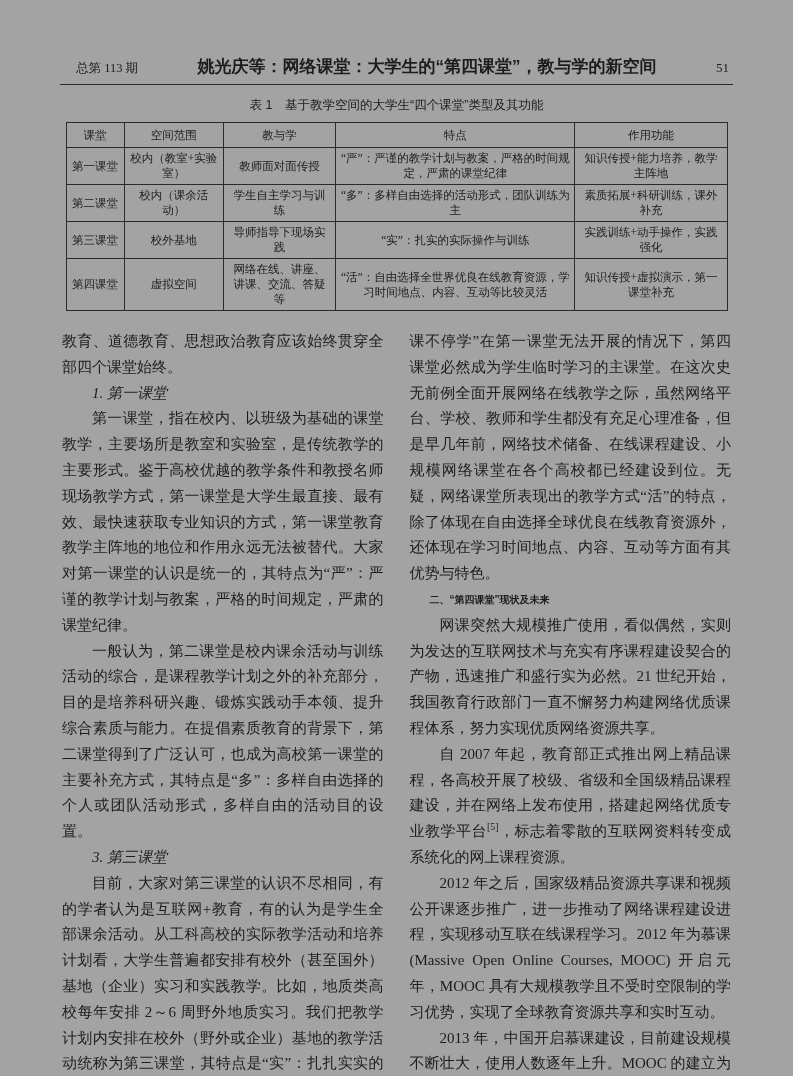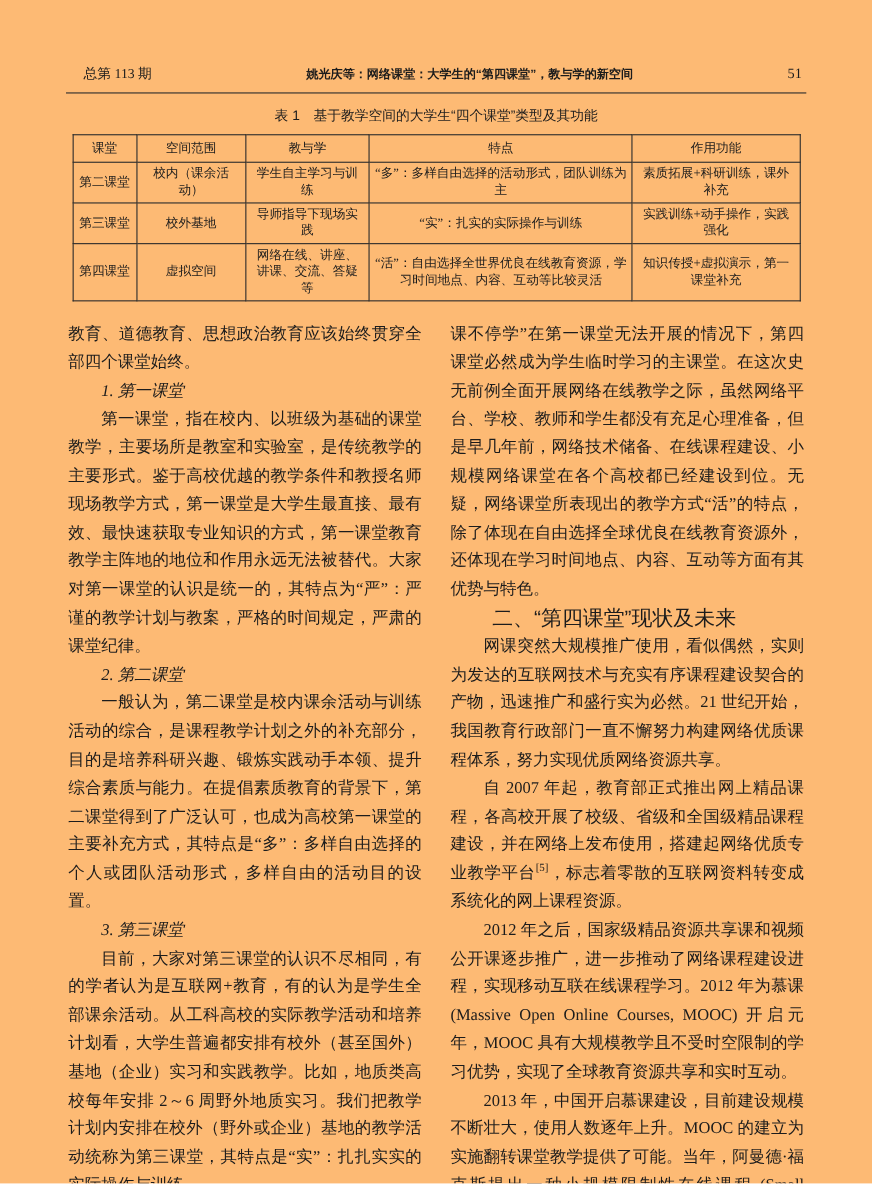--- a/index.html
+++ b/index.html
@@ -4,42 +4,42 @@
 <style>
   html, body {
     margin: 0;
     padding: 0;
     background: #ffffff;
   }
   .page {
     position: relative;
     width: 793px;
     height: 1076px;
-    background: #fdba74;
+    background: #a3a3a3;
     color: #1c1c1c;
     font-family: "Liberation Serif", "DejaVu Serif", serif;
     overflow: hidden;
     box-sizing: border-box;
     padding: 58px 60px 0 60px;
   }
   
   .page-header {
     display: flex;
     align-items: baseline;
     font-size: 12.5px;
     line-height: 18px;
     padding: 0 4px 0 16px;
   }
   .issue { flex: 0 0 auto; }
   .running-title {
     flex: 1 1 auto;
     text-align: center;
     font-weight: bold;
     font-family: "Liberation Sans", "DejaVu Sans", sans-serif;
-    font-size: 11px;
+    font-size: 17px;
   }
   .page-num { flex: 0 0 auto; font-size: 13px; }
   .header-rule {
     margin-top: 7px;
     border-top: 1.2px solid #2b2b2b;
   }
   
   .table-caption {
     text-align: center;
     font-weight: normal;
@@ -81,23 +81,23 @@
     text-align: justify;
   }
   .col p { margin: 0; }
   .col p.body { text-indent: 2em; }
   .col p.body.noindent { text-indent: 0; }
   .col p.sub {
     font-style: italic;
     text-indent: 2em;
   }
   .col p.section {
-    font-weight: normal;
+    font-weight: bold;
     font-family: "Liberation Sans", "DejaVu Sans", sans-serif;
-    font-size: 19px;
+    font-size: 10px;
     text-indent: 2em;
   }
   .col sup {
     font-size: 10px;
     line-height: 0;
   }
 </style>
 </head>
 <body>
 
@@ -124,20 +124,27 @@
         <tr>
           <th>课堂</th>
           <th>空间范围</th>
           <th>教与学</th>
           <th>特点</th>
           <th>作用功能</th>
         </tr>
       </thead>
     <tbody>
         <tr>
+          <td>第一课堂</td>
+          <td>校内（教室+实验室）</td>
+          <td>教师面对面传授</td>
+          <td>“严”：严谨的教学计划与教案，严格的时间规定，严肃的课堂纪律</td>
+          <td>知识传授+能力培养，教学主阵地</td>
+        </tr>
+        <tr>
           <td>第二课堂</td>
           <td>校内（课余活动）</td>
           <td>学生自主学习与训练</td>
           <td>“多”：多样自由选择的活动形式，团队训练为主</td>
           <td>素质拓展+科研训练，课外补充</td>
         </tr>
         <tr>
           <td>第三课堂</td>
           <td>校外基地</td>
           <td>导师指导下现场实践</td>
@@ -152,21 +159,20 @@
           <td>知识传授+虚拟演示，第一课堂补充</td>
         </tr>
       </tbody>
   </table>
 
   <main class="columns">
     <section class="col" id="col-left">
         <p class="body noindent"><span>教育、道德教育、思想政治教育应该始终贯穿全部四个课堂始终。</span></p>
         <p class="sub"><span>1. 第一课堂</span></p>
         <p class="body"><span>第一课堂，指在校内、以班级为基础的课堂教学，主要场所是教室和实验室，是传统教学的主要形式。鉴于高校优越的教学条件和教授名师现场教学方式，第一课堂是大学生最直接、最有效、最快速获取专业知识的方式，第一课堂教育教学主阵地的地位和作用永远无法被替代。大家对第一课堂的认识是统一的，其特点为“严”：严谨的教学计划与教案，严格的时间规定，严肃的课堂纪律。</span></p>
-        <p class="sub"><span>2. 第二课堂</span></p>
         <p class="body"><span>一般认为，第二课堂是校内课余活动与训练活动的综合，是课程教学计划之外的补充部分，目的是培养科研兴趣、锻炼实践动手本领、提升综合素质与能力。在提倡素质教育的背景下，第二课堂得到了广泛认可，也成为高校第一课堂的主要补充方式，其特点是“多”：多样自由选择的个人或团队活动形式，多样自由的活动目的设置。</span></p>
         <p class="sub"><span>3. 第三课堂</span></p>
         <p class="body"><span>目前，大家对第三课堂的认识不尽相同，有的学者认为是互联网+教育，有的认为是学生全部课余活动。从工科高校的实际教学活动和培养计划看，大学生普遍都安排有校外（甚至国外）基地（企业）实习和实践教学。比如，地质类高校每年安排 2～6 周野外地质实习。我们把教学计划内安排在校外（野外或企业）基地的教学活动统称为第三课堂，其特点是“实”：扎扎实实的实际操作与训练。</span></p>
       </section>
     <section class="col" id="col-right">
         <p class="body noindent"><span>课不停学”在第一课堂无法开展的情况下，第四课堂必然成为学生临时学习的主课堂。在这次史无前例全面开展网络在线教学之际，虽然网络平台、学校、教师和学生都没有充足心理准备，但是早几年前，网络技术储备、在线课程建设、小规模网络课堂在各个高校都已经建设到位。无疑，网络课堂所表现出的教学方式“活”的特点，除了体现在自由选择全球优良在线教育资源外，还体现在学习时间地点、内容、互动等方面有其优势与特色。</span></p>
         <p class="section"><span>二、“第四课堂”现状及未来</span></p>
         <p class="body"><span>网课突然大规模推广使用，看似偶然，实则为发达的互联网技术与充实有序课程建设契合的产物，迅速推广和盛行实为必然。21 世纪开始，我国教育行政部门一直不懈努力构建网络优质课程体系，努力实现优质网络资源共享。</span></p>
         <p class="body"><span>自 2007 年起，教育部正式推出网上精品课程，各高校开展了校级、省级和全国级精品课程建设，并在网络上发布使用，搭建起网络优质专业教学平台</span><sup>[5]</sup><span>，标志着零散的互联网资料转变成系统化的网上课程资源。</span></p>
         <p class="body"><span>2012 年之后，国家级精品资源共享课和视频公开课逐步推广，进一步推动了网络课程建设进程，实现移动互联在线课程学习。2012 年为慕课 (Massive Open Online Courses, MOOC) 开启元年，MOOC 具有大规模教学且不受时空限制的学习优势，实现了全球教育资源共享和实时互动。</span></p>

